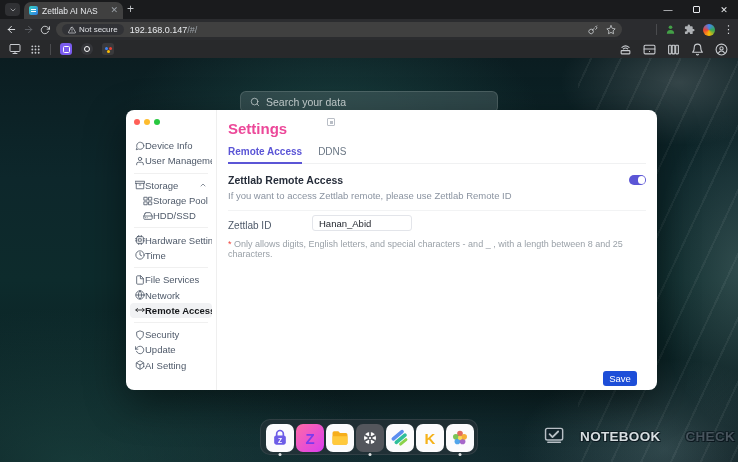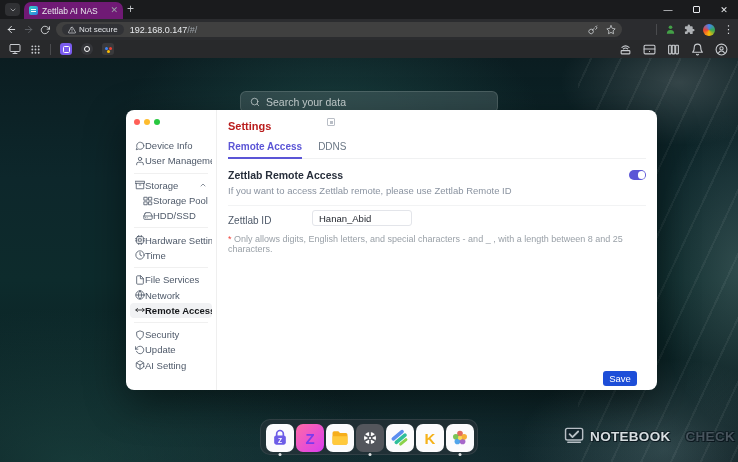--- a/index.html
+++ b/index.html
@@ -4,21 +4,21 @@
 <style>
   * { margin:0; padding:0; box-sizing:border-box; }
   html,body { width:738px; height:462px; overflow:hidden; background:#000;
     font-family:"Liberation Sans", sans-serif; }
   .screen { position:relative; width:738px; height:462px; overflow:hidden; background:#0b1d21; }
 
   
   .titlebar { position:absolute; top:0; left:0; right:0; height:19px; background:#1a1b1d; }
   .tabsearch { position:absolute; left:5px; top:3px; width:15px; height:13px; background:#303134;
     border-radius:4px; display:flex; align-items:center; justify-content:center; }
-  .tab { position:absolute; left:24px; top:2px; width:99px; height:17px; background:#701a75;
+  .tab { position:absolute; left:24px; top:2px; width:99px; height:17px; background:#404040;
     border-radius:7px 7px 0 0; display:flex; align-items:center; padding:0 5px; gap:4px; }
   .favicon { width:9px; height:9px; border-radius:2px; background:linear-gradient(135deg,#35d6c3,#2f7ae5);
     position:relative; flex:0 0 auto; }
   .favicon:after { content:""; position:absolute; left:2px; top:3px; width:5px; height:1px; background:#fff;
     box-shadow:0 2px 0 #fff; }
   .tab-title { font-size:8.5px; color:#e8eaed; white-space:nowrap; overflow:hidden; flex:1; }
   .tab-x { color:#9aa0a6; font-size:9px; line-height:9px; }
   .newtab { position:absolute; left:127px; top:3px; color:#c7cacd; font-size:12px; line-height:13px; }
   .wincontrols { position:absolute; right:0; top:0; height:19px; display:flex; }
   .winbtn { width:28px; height:19px; display:flex; align-items:center; justify-content:center;
@@ -87,21 +87,21 @@
   .nav-item { display:flex; align-items:center; gap:0; height:15.3px; margin:0 4px; padding-left:5px;
     border-radius:4px; font-size:9.5px; color:#4e5969; white-space:nowrap; overflow:hidden; }
   .nav-item.child { padding-left:13px; }
   .nav-item.sel { background:#f1f2f4; color:#17191c; font-weight:bold; }
   .nav-div { height:1px; background:#f0f0f0; margin:4px 8px; }
   .si { width:10px; height:10px; fill:none; stroke:currentColor; stroke-width:2;
     stroke-linecap:round; stroke-linejoin:round; flex:0 0 auto; }
   .chev { margin-left:auto; margin-right:5px; width:8px; height:8px; }
 
   .main { position:relative; flex:1; padding:10px 11px 0 11px; }
-  .dlg-title { font-size:11px; font-weight:bold; color:#b91c1c; }
+  .dlg-title { font-size:15px; font-weight:bold; color:#ec4899; }
   .tabs { display:flex; gap:16px; margin-top:9px; border-bottom:1px solid #f0f1f2; }
   .dtab { font-size:10px; padding-bottom:5px; color:#6b7785; }
   .dtab.active { color:#5b55d6; font-weight:bold; border-bottom:2px solid #5b55d6; margin-bottom:-1px; }
   .row1 { display:flex; align-items:center; justify-content:space-between; margin-top:10px; }
   .sec-label { font-size:10.5px; color:#272e3b; font-weight:bold; }
   .toggle { width:17px; height:9.5px; border-radius:5px; background:#5b55d6; position:relative; }
   .toggle .knob { position:absolute; right:1px; top:1px; width:7.5px; height:7.5px; border-radius:50%; background:#fff; }
   .desc { font-size:9.5px; color:#8a93a0; margin-top:4px; }
   .hline { height:1px; background:#f2f3f4; margin-top:9px; }
   .row2 { display:flex; align-items:flex-end; margin-top:4px; }
@@ -123,21 +123,21 @@
     justify-content:center; overflow:hidden; }
   .t-white { background:#fbfbfd; }
   .t-zettlab { background:linear-gradient(135deg,#ff6aa6,#d93ef0); }
   .t-settings { background:#53565c; }
   .z-letter { font-size:15px; font-weight:bold; color:#7c3aed; line-height:1; }
   .k-letter { font-size:15px; font-weight:bold; color:#f5b21b; line-height:1; }
   .run-dot { position:absolute; left:50%; bottom:0px; transform:translateX(-50%); width:3px; height:3px;
     border-radius:50%; background:rgba(255,255,255,.85); }
 
   
-  .watermark { position:absolute; right:3px; top:369px; display:flex; align-items:center; gap:4px; opacity:.92; }
+  .watermark { position:absolute; right:3px; top:369px; display:flex; align-items:center; gap:14px; opacity:.92; }
   .wm-text { font-size:13.5px; font-weight:bold; letter-spacing:.3px;
     text-shadow:1px 1px 0 rgba(8,18,26,.9), -1px -1px 0 rgba(8,18,26,.55), 1px -1px 0 rgba(8,18,26,.55), -1px 1px 0 rgba(8,18,26,.55); }
   .wm-1 { color:#e6ebee; }
   .wm-2 { color:#4c5861; margin-left:11px; }
 </style>
 </head>
 <body>
 
 <div class="screen">
 

